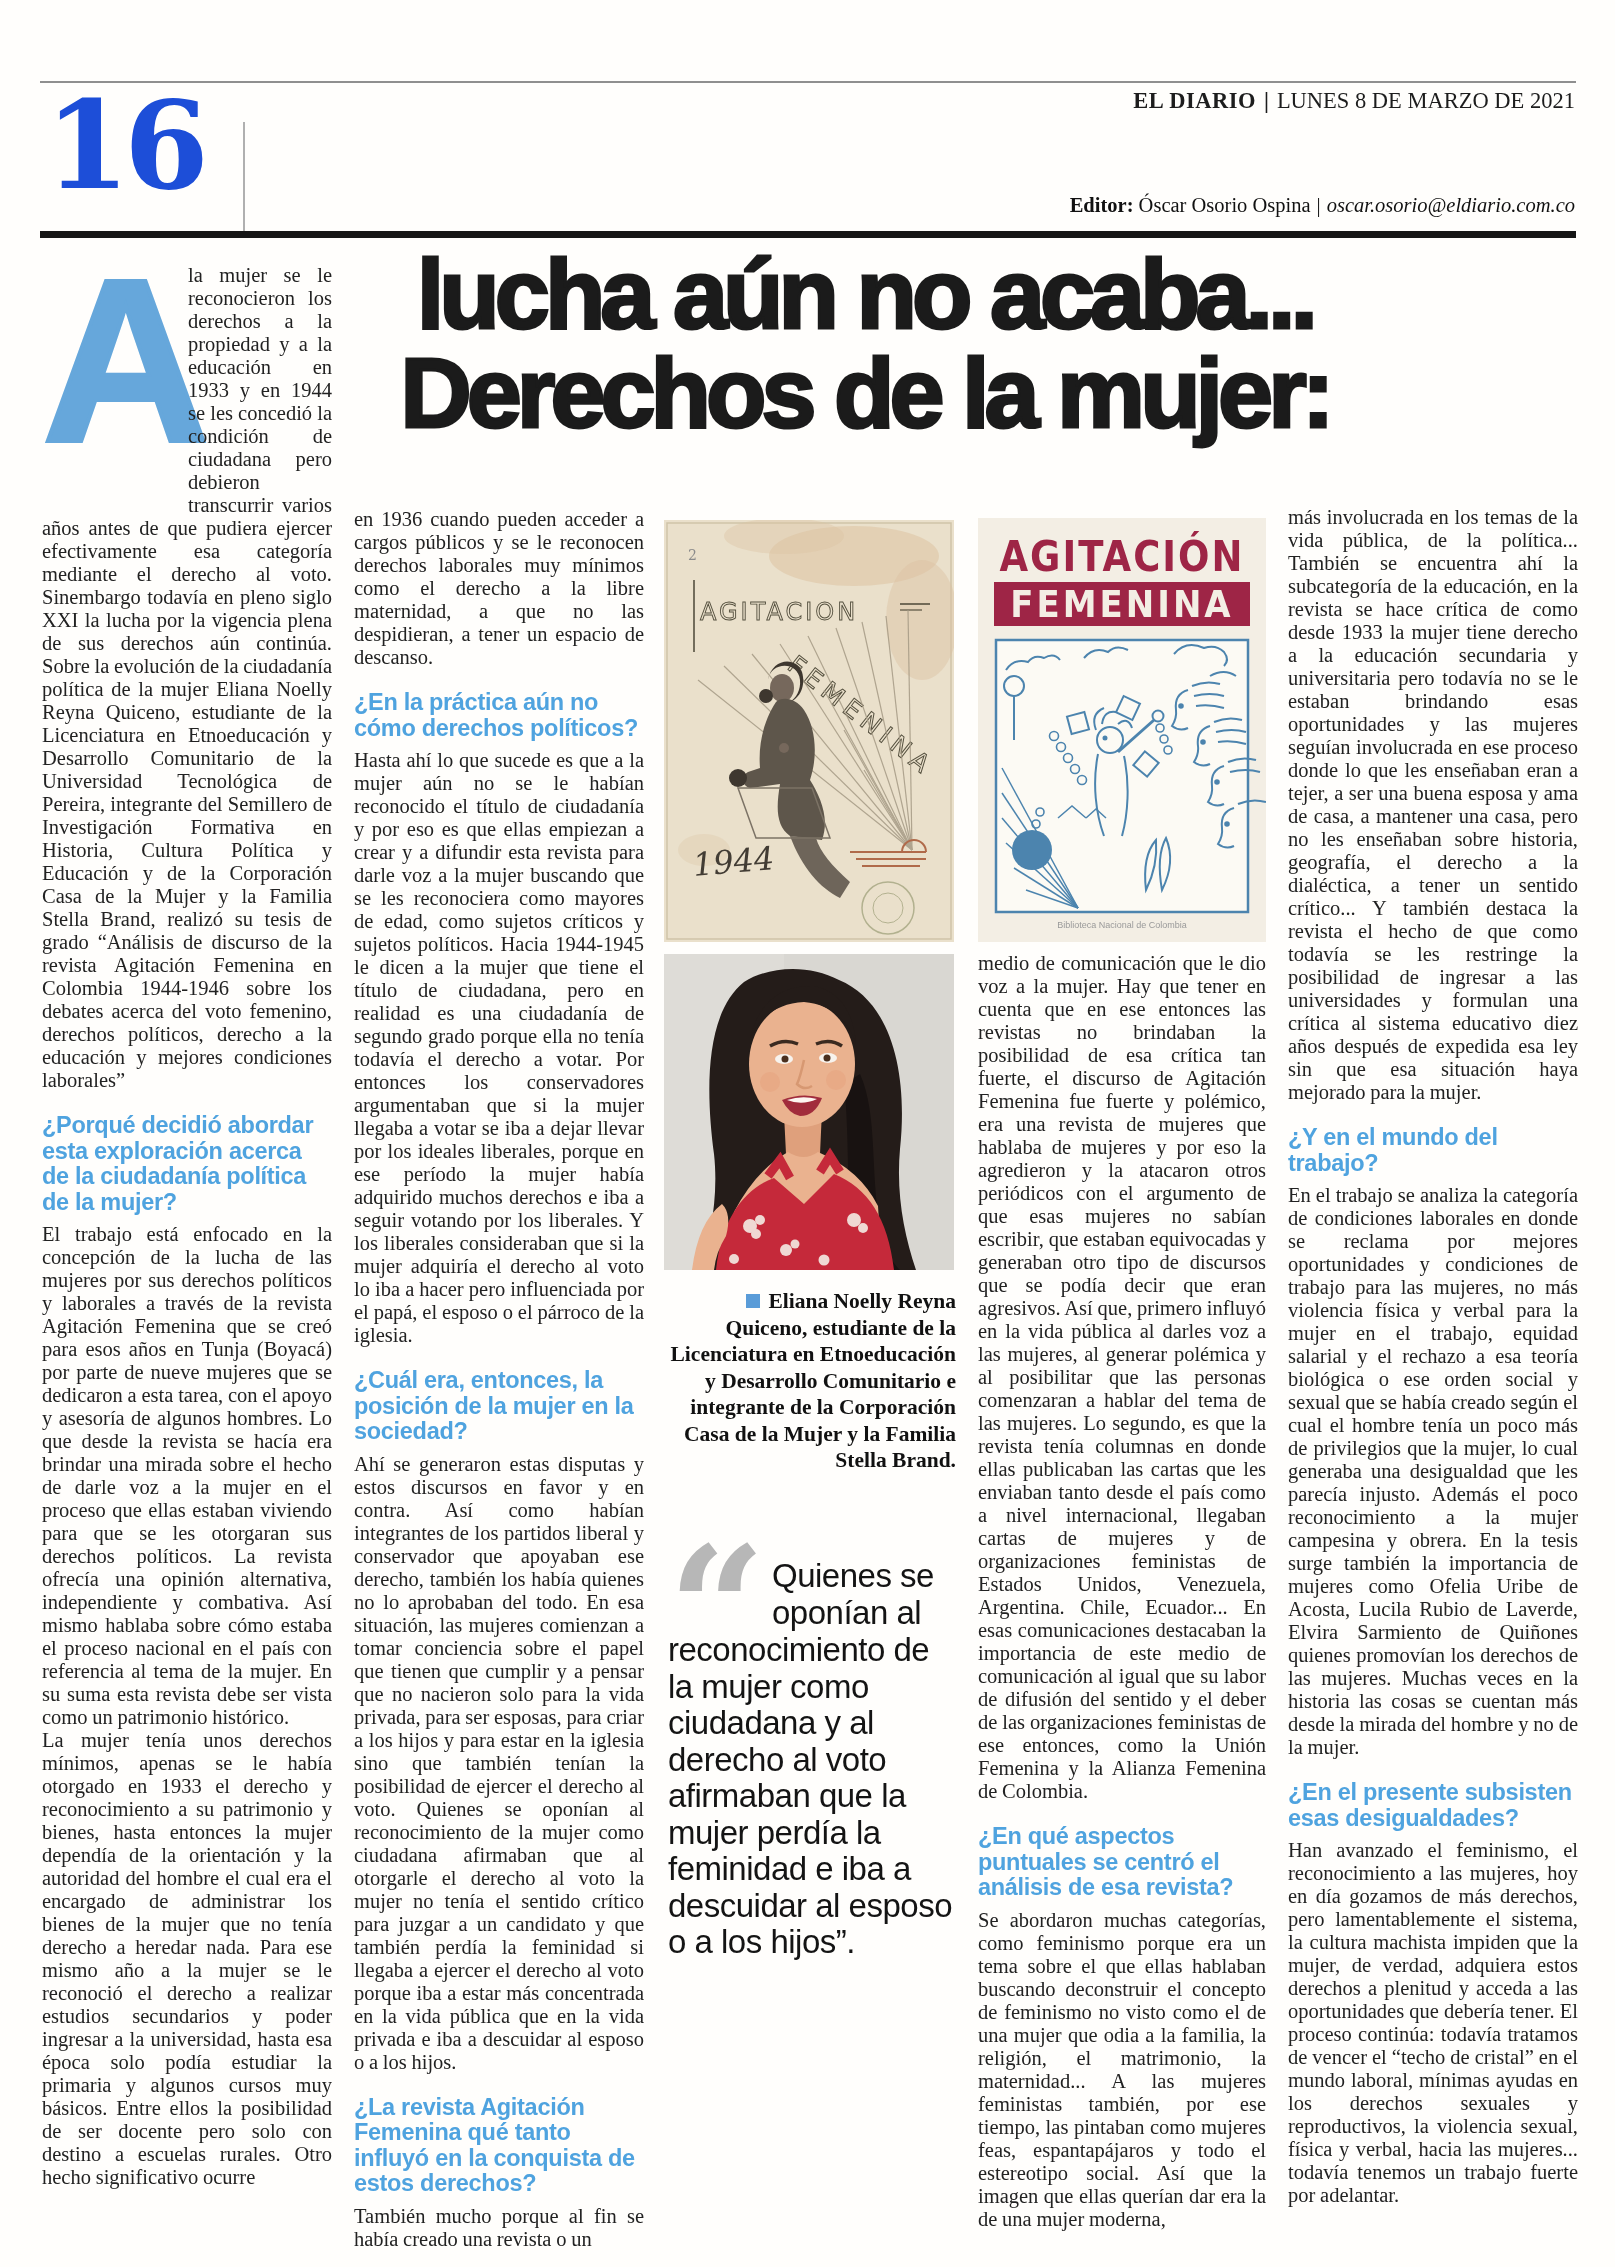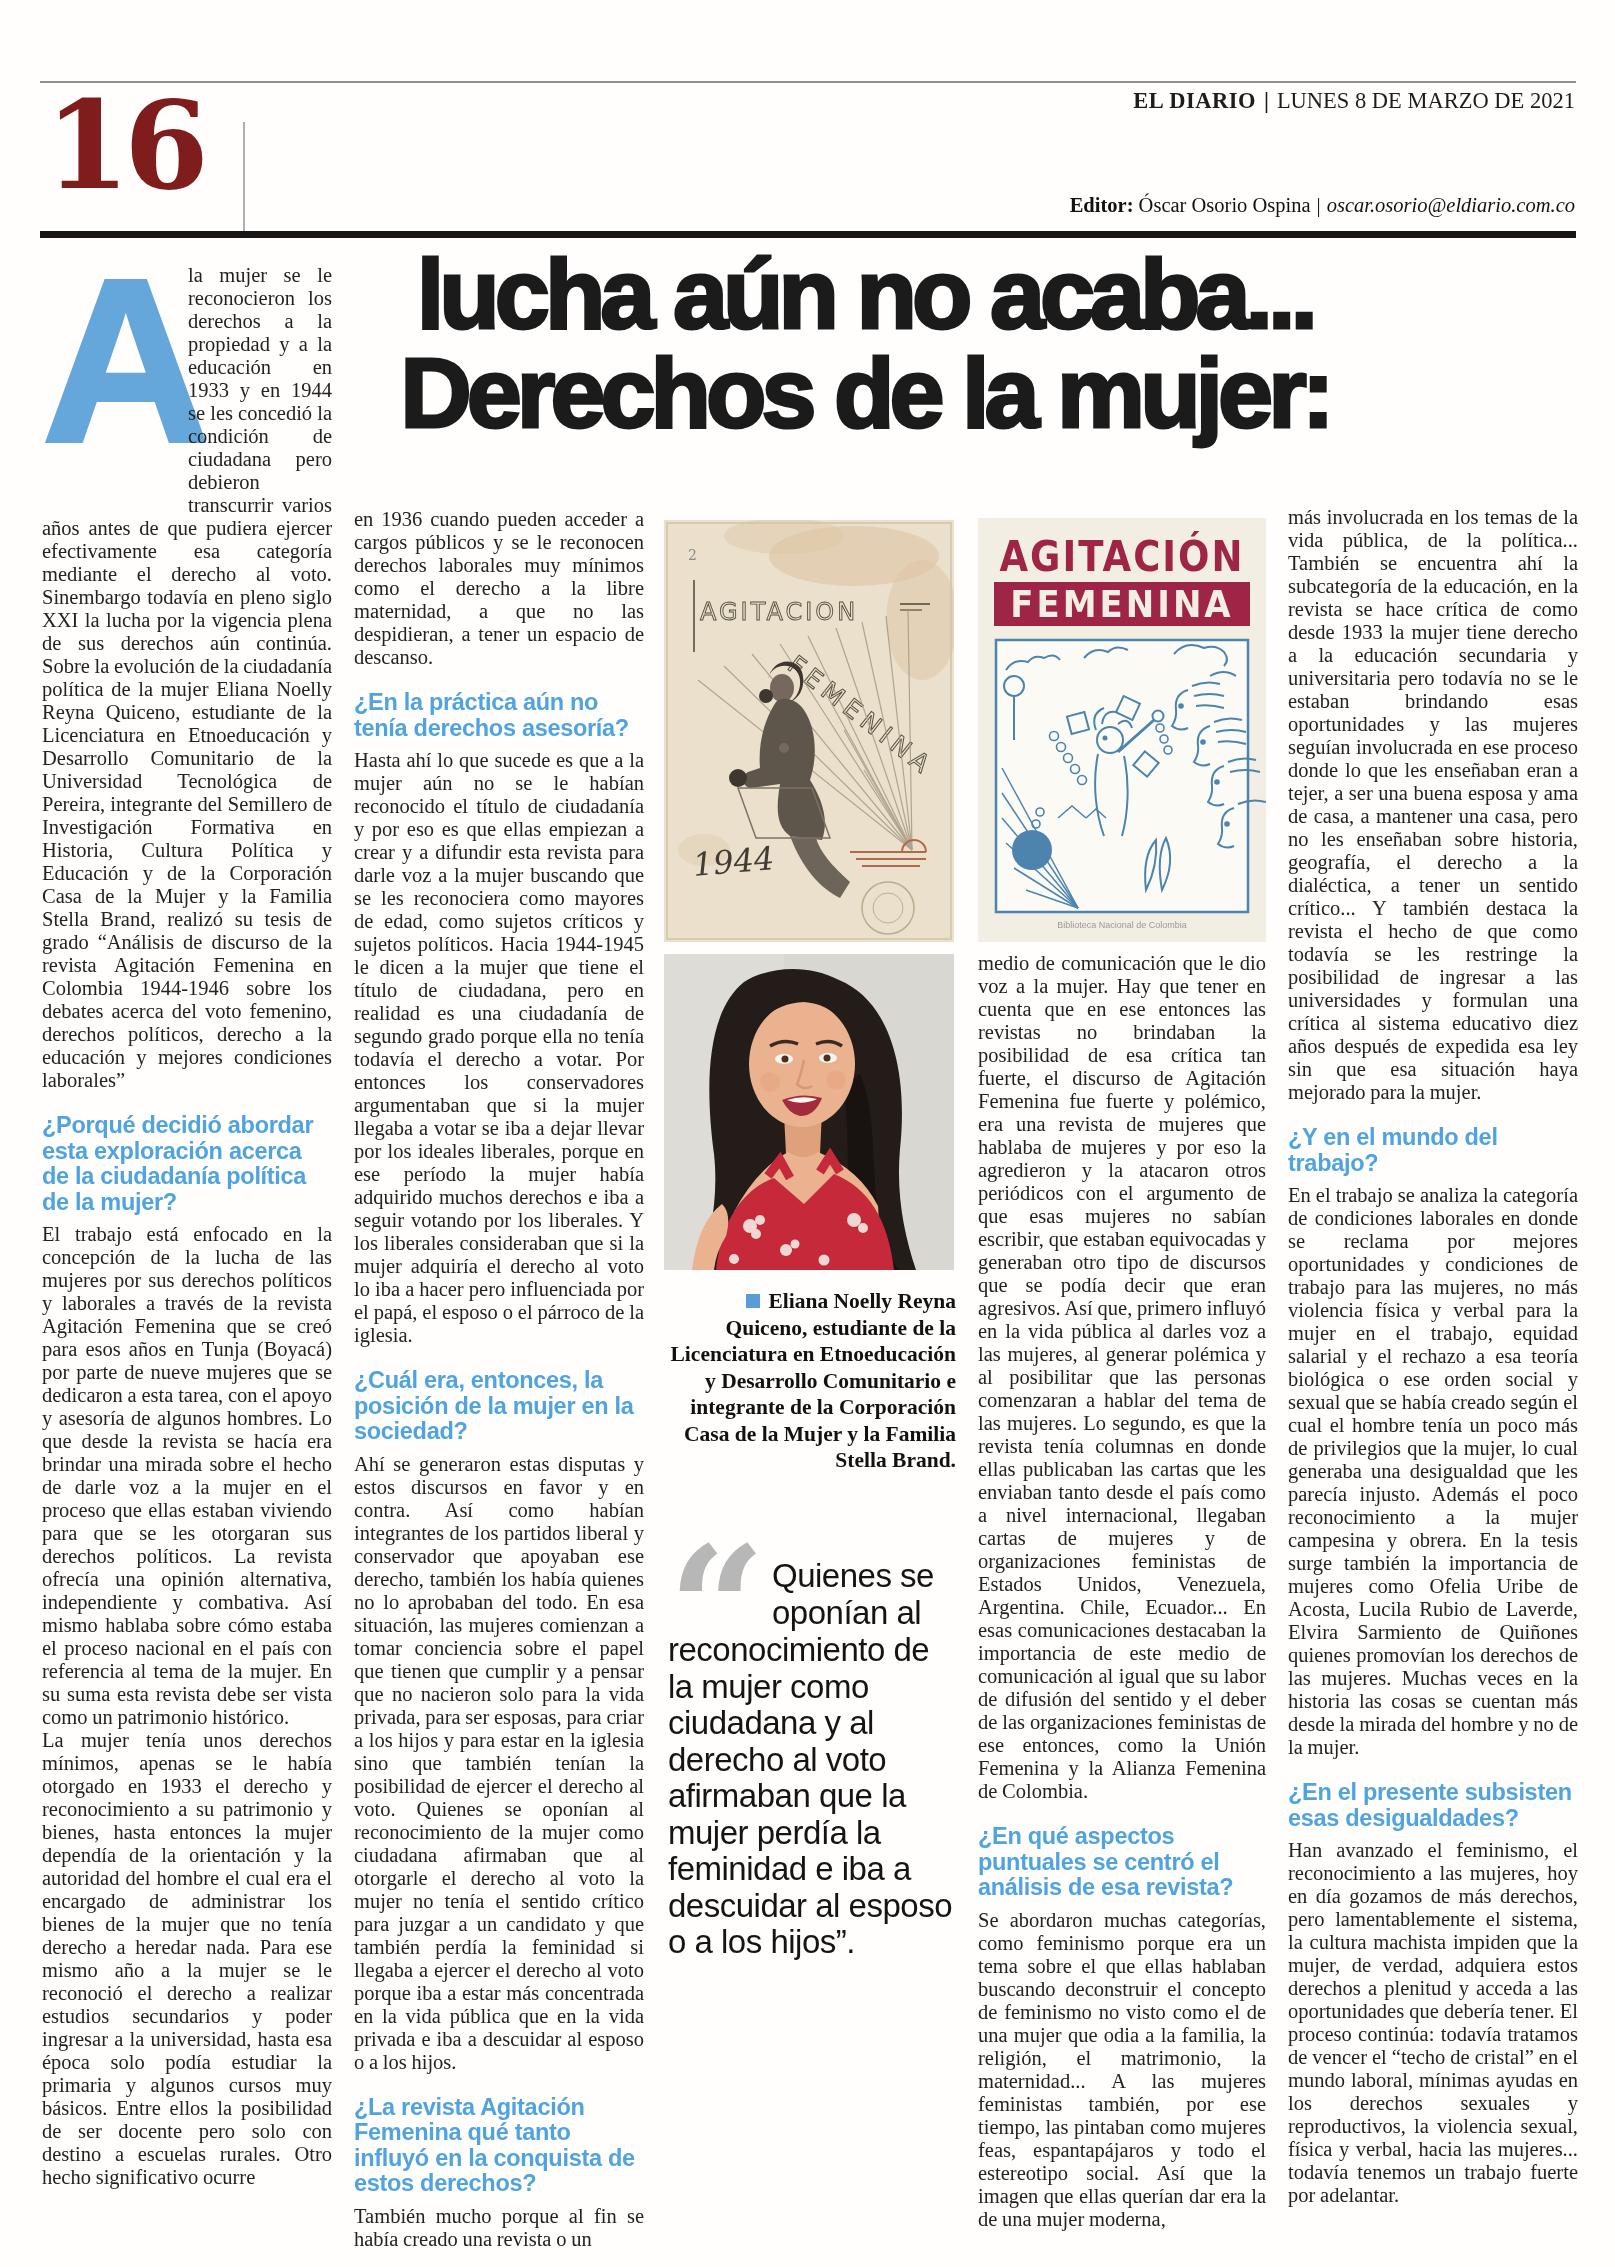--- a/index.html
+++ b/index.html
@@ -6,21 +6,21 @@
   html,body { background:#ffffff; }
   body { font-family:"Liberation Serif", serif; }
   #page {
     position:relative; width:1615px; height:2267px; background:#fffefc;
     margin:0 auto; overflow:hidden;
   }
   
   .rule-top { position:absolute; left:40px; top:81px; width:1536px; height:2px; background:#8f8f8f; }
   .page-num {
     position:absolute; left:45px; top:84px; font-family:"DejaVu Serif", serif;
-    font-weight:bold; font-size:122px; line-height:1; color:#7f1d1d; letter-spacing:-6px;
+    font-weight:bold; font-size:122px; line-height:1; color:#1d4ed8; letter-spacing:-6px;
   }
   .vert-div { position:absolute; left:243px; top:122px; width:2px; height:112px; background:#b0b0b0; }
   .masthead {
     position:absolute; left:282px; top:70px; font-family:"DejaVu Serif", serif;
     font-weight:bold; font-size:130px; line-height:1.05; color:#5a9cd8;
     letter-spacing:-3px; -webkit-text-stroke:2.5px #5a9cd8; white-space:nowrap;
   }
   .paper-date {
     position:absolute; right:40px; top:88px; font-size:22.5px; color:#1d1d1d;
     font-family:"Liberation Serif", serif; white-space:nowrap;
@@ -107,21 +107,21 @@
   <div class="col" style="left:42px; top:264px;">
     <div class="dropcap">A</div>
     <p>la mujer se le reconocieron los derechos a la propiedad y a la educación en 1933 y en 1944 se les concedió la condición de ciudadana pero debieron transcurrir varios años antes de que pudiera ejercer efectivamente esa categoría mediante el derecho al voto. Sinembargo todavía en pleno siglo XXI la lucha por la vigencia plena de sus derechos aún continúa. Sobre la evolución de la ciudadanía política de la mujer Eliana Noelly Reyna Quiceno, estudiante de la Licenciatura en Etnoeducación y Desarrollo Comunitario de la Universidad Tecnológica de Pereira, integrante del Semillero de Investigación Formativa en Historia, Cultura Política y Educación y de la Corporación Casa de la Mujer y la Familia Stella Brand, realizó su tesis de grado “Análisis de discurso de la revista Agitación Femenina en Colombia 1944-1946 sobre los debates acerca del voto femenino, derechos políticos, derecho a la educación y mejores condiciones laborales”</p>
     <div class="qhead">¿Porqué decidió abordar esta exploración acerca de la ciudadanía política de la mujer?</div>
     <p>El trabajo está enfocado en la concepción de la lucha de las mujeres por sus derechos políticos y laborales a través de la revista Agitación Femenina que se creó para esos años en Tunja (Boyacá) por parte de nueve mujeres que se dedicaron a esta tarea, con el apoyo y asesoría de algunos hombres. Lo que desde la revista se hacía era brindar una mirada sobre el hecho de darle voz a la mujer en el proceso que ellas estaban viviendo para que se les otorgaran sus derechos políticos. La revista ofrecía una opinión alternativa, independiente y combativa. Así mismo hablaba sobre cómo estaba el proceso nacional en el país con referencia al tema de la mujer. En su suma esta revista debe ser vista como un patrimonio histórico.</p>
     <p>La mujer tenía unos derechos mínimos, apenas se le había otorgado en 1933 el derecho y reconocimiento a su patrimonio y bienes, hasta entonces la mujer dependía de la orientación y la autoridad del hombre el cual era el encargado de administrar los bienes de la mujer que no tenía derecho a heredar nada. Para ese mismo año a la mujer se le reconoció el derecho a realizar estudios secundarios y poder ingresar a la universidad, hasta esa época solo podía estudiar la primaria y algunos cursos muy básicos. Entre ellos la posibilidad de ser docente pero solo con destino a escuelas rurales. Otro hecho significativo ocurre</p>
   </div>
 
   <div class="col" style="left:354px; top:508px;">
     <p>en 1936 cuando pueden acceder a cargos públicos y se le reconocen derechos laborales muy mínimos como el derecho a la libre maternidad, a que no las despidieran, a tener un espacio de descanso.</p>
-    <div class="qhead">¿En la práctica aún no tenía derechos asesoría?</div>
+    <div class="qhead">¿En la práctica aún no cómo derechos políticos?</div>
     <p>Hasta ahí lo que sucede es que a la mujer aún no se le habían reconocido el título de ciudadanía y por eso es que ellas empiezan a crear y a difundir esta revista para darle voz a la mujer buscando que se les reconociera como mayores de edad, como sujetos críticos y sujetos políticos. Hacia 1944-1945 le dicen a la mujer que tiene el título de ciudadana, pero en realidad es una ciudadanía de segundo grado porque ella no tenía todavía el derecho a votar. Por entonces los conservadores argumentaban que si la mujer llegaba a votar se iba a dejar llevar por los ideales liberales, porque en ese período la mujer había adquirido muchos derechos e iba a seguir votando por los liberales. Y los liberales consideraban que si la mujer adquiría el derecho al voto lo iba a hacer pero influenciada por el papá, el esposo o el párroco de la iglesia.</p>
     <div class="qhead">¿Cuál era, entonces, la posición de la mujer en la sociedad?</div>
     <p>Ahí se generaron estas disputas y estos discursos en favor y en contra. Así como habían integrantes de los partidos liberal y conservador que apoyaban ese derecho, también los había quienes no lo aprobaban del todo. En esa situación, las mujeres comienzan a tomar conciencia sobre el papel que tienen que cumplir y a pensar que no nacieron solo para la vida privada, para ser esposas, para criar a los hijos y para estar en la iglesia sino que también tenían la posibilidad de ejercer el derecho al voto. Quienes se oponían al reconocimiento de la mujer como ciudadana afirmaban que al otorgarle el derecho al voto la mujer no tenía el sentido crítico para juzgar a un candidato y que también perdía la feminidad si llegaba a ejercer el derecho al voto porque iba a estar más concentrada en la vida pública que en la vida privada e iba a descuidar al esposo o a los hijos.</p>
     <div class="qhead">¿La revista Agitación Femenina qué tanto influyó en la conquista de estos derechos?</div>
     <p>También mucho porque al fin se había creado una revista o un</p>
   </div>
 
   <svg class="img-abs" style="left:664px; top:520px;" width="290" height="422" viewBox="0 0 290 422">
     <rect x="0" y="0" width="290" height="422" fill="#eae0cb"></rect>
     <rect x="3" y="3" width="284" height="416" fill="none" stroke="#cfc3a9" stroke-width="1.5"></rect>

